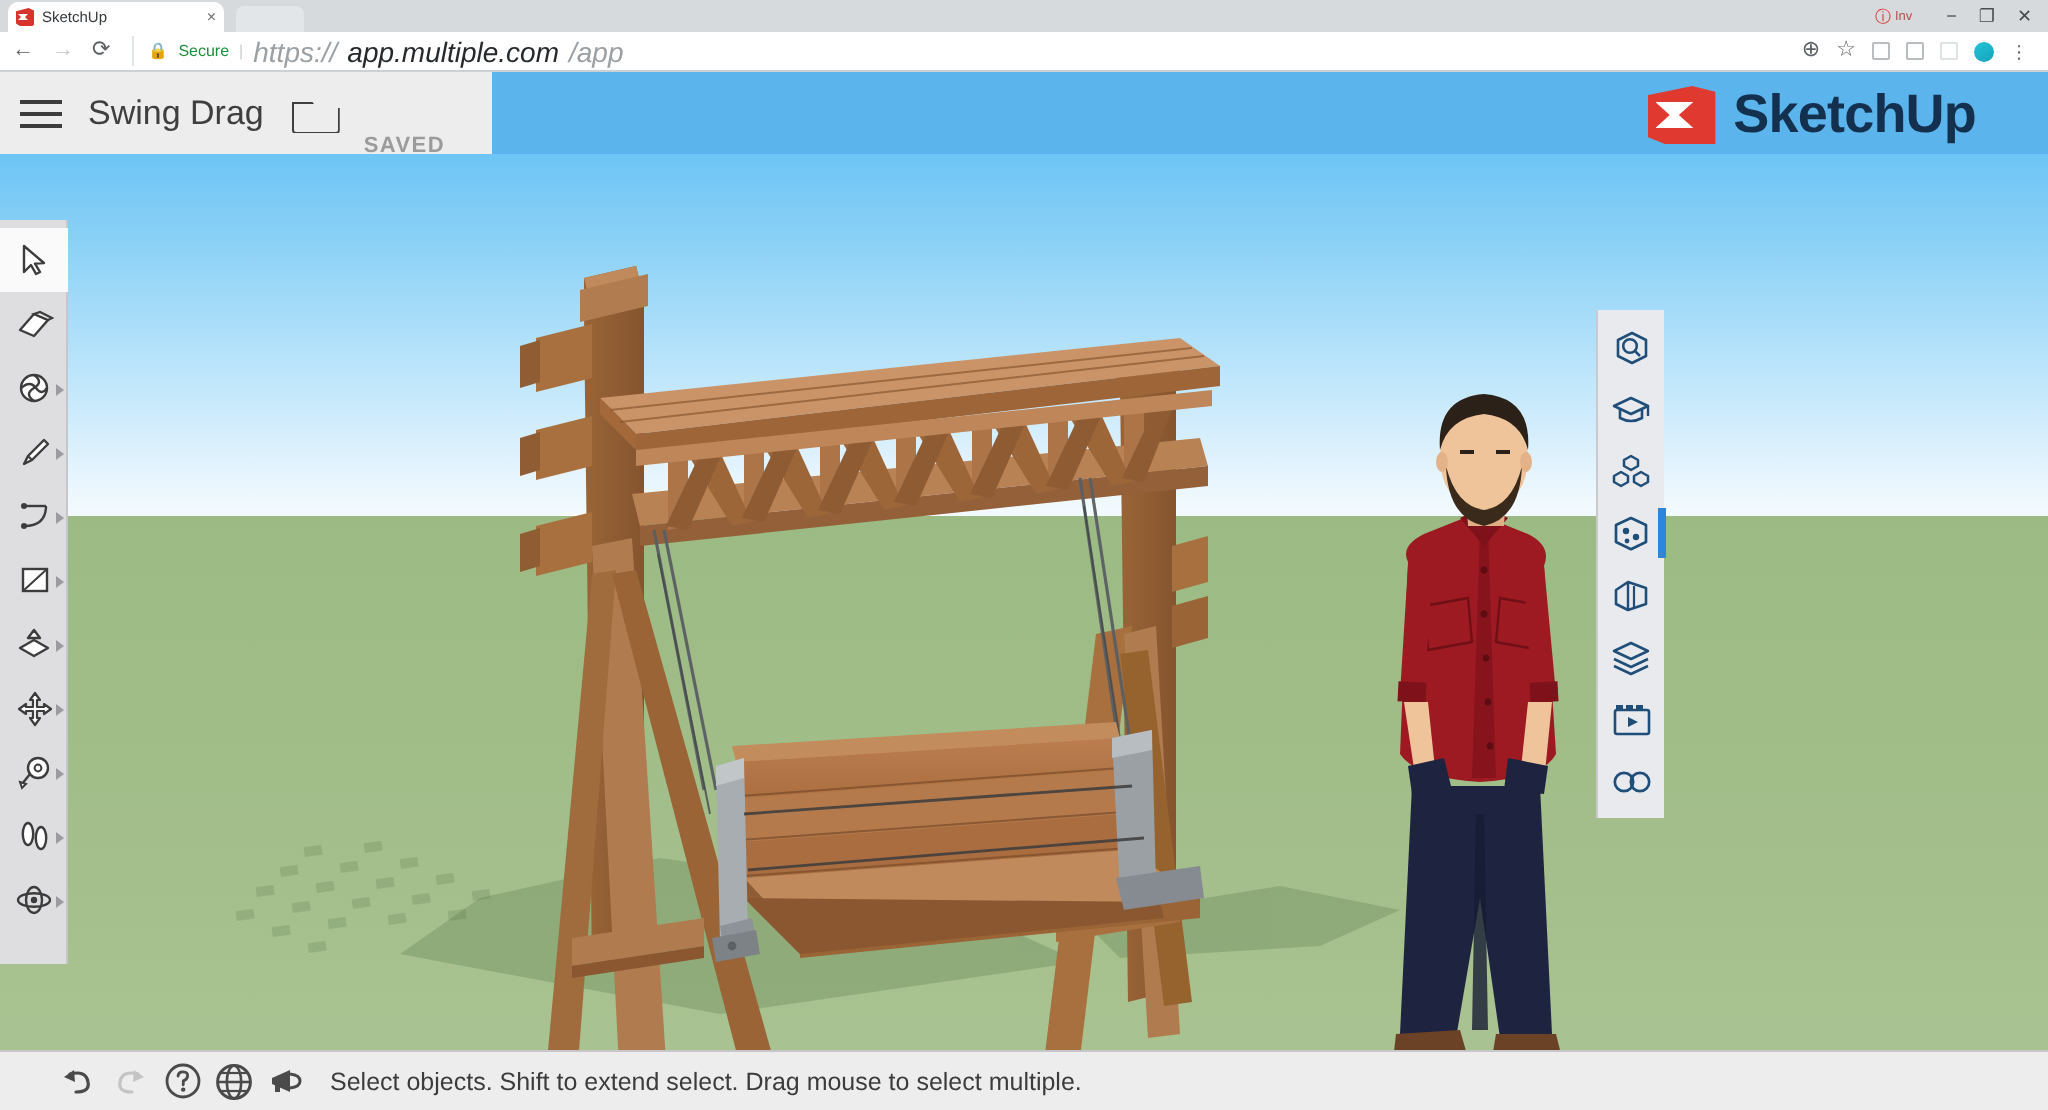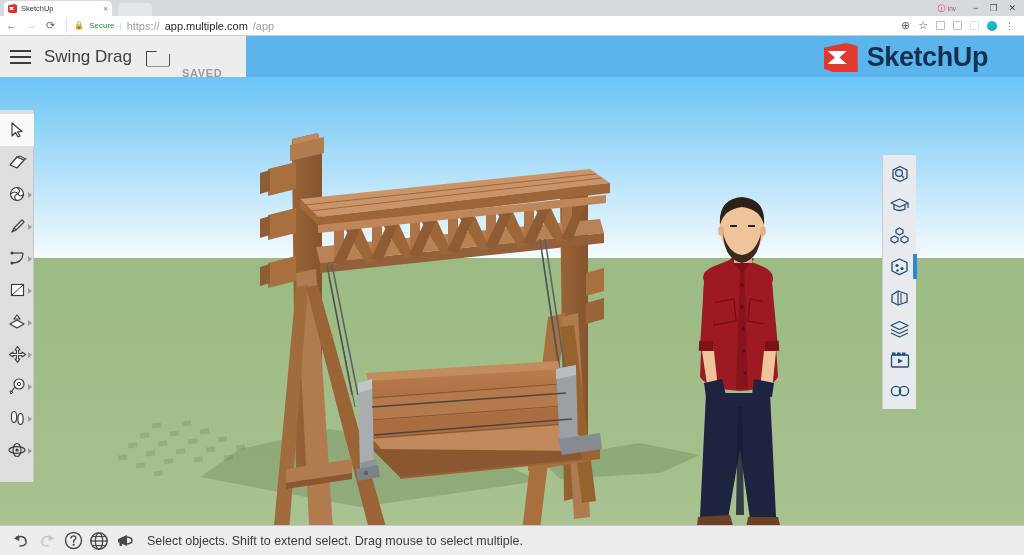--- a/index.html
+++ b/index.html
@@ -1,21 +1,21 @@
 <!DOCTYPE html>
 <html><head>
 <meta charset="utf-8">
 <style>
   * { box-sizing: border-box; margin: 0; padding: 0; }
   html, body {
     width: 1024px; height: 555px;
     font-family: "Liberation Sans", sans-serif;
     overflow: hidden; background: #d6dadd;
   }
-  .app { position: relative; width: 916px; height: 555px; }
+  .app { position: relative; width: 832px; height: 555px; }
 
   
   .browser-tabstrip {
     position: absolute; top: 0; left: 0; width: 1024px; height: 16px;
     background: #d6dadd;
   }
   .tab {
     position: absolute; left: 4px; top: 1px; width: 108px; height: 15px;
     background: #fff; border-radius: 5px 5px 0 0;
     display: flex; align-items: center; padding: 0 4px; gap: 4px;
@@ -57,21 +57,21 @@
   }
   .nav-ico { font-size: 11px; color: #5d6165; line-height: 1; }
   .nav-ico.dim { color: #c3c6c9; }
   .omnibox {
     flex: 1 1 auto; height: 15px; display: flex; align-items: center;
     border-left: 1px solid #e2e5e7; padding-left: 7px; gap: 5px; margin-left: 2px;
   }
   .lock-ico { font-size: 8px; color: #1e8e3e; line-height: 1; }
   .secure-txt { font-size: 8px; color: #1e8e3e; }
   .url-sep { color: #c9ccce; font-size: 8px; }
-  .url-txt { font-size: 11px; color: #9aa0a4; }
+  .url-txt { font-size: 14px; color: #9aa0a4; font-style: italic; }
   .url-strong { color: #26292c; }
   .omni-actions { display: flex; align-items: center; gap: 8px; padding: 0 4px; }
   .ext-btn {
     width: 9px; height: 9px; border: 1px solid #b9bdc0; border-radius: 1px;
   }
   .ext-btn.dim { border-color: #dfe2e4; }
   .profile-dot {
     width: 10px; height: 10px; border-radius: 50%;
     background: linear-gradient(145deg,#25c4d8,#12a3bb);
   }
@@ -172,21 +172,21 @@
   }
   .rtool.active::after {
     content: ""; position: absolute; right: 0; top: 3px;
     width: 4px; height: 25px; background: #2f86d8;
   }
 
   
   .statusbar {
     position: absolute; bottom: 0; left: 0; width: 1024px; height: 30px;
     background: #ededed; border-top: 1px solid #c6c6cb;
-    display: flex; align-items: center; padding: 0 8px;
+    display: flex; align-items: center; padding: 0 26px;
   }
   .sb-ico {
     width: 26px; height: 24px; display: flex; align-items: center;
     justify-content: center; cursor: pointer;
   }
   .status-text {
     font-size: 12.5px; color: #3c3c3c; margin-left: 9px; white-space: nowrap;
   }
   .measure-area {
     margin-left: auto; display: flex; align-items: center; gap: 7px;

